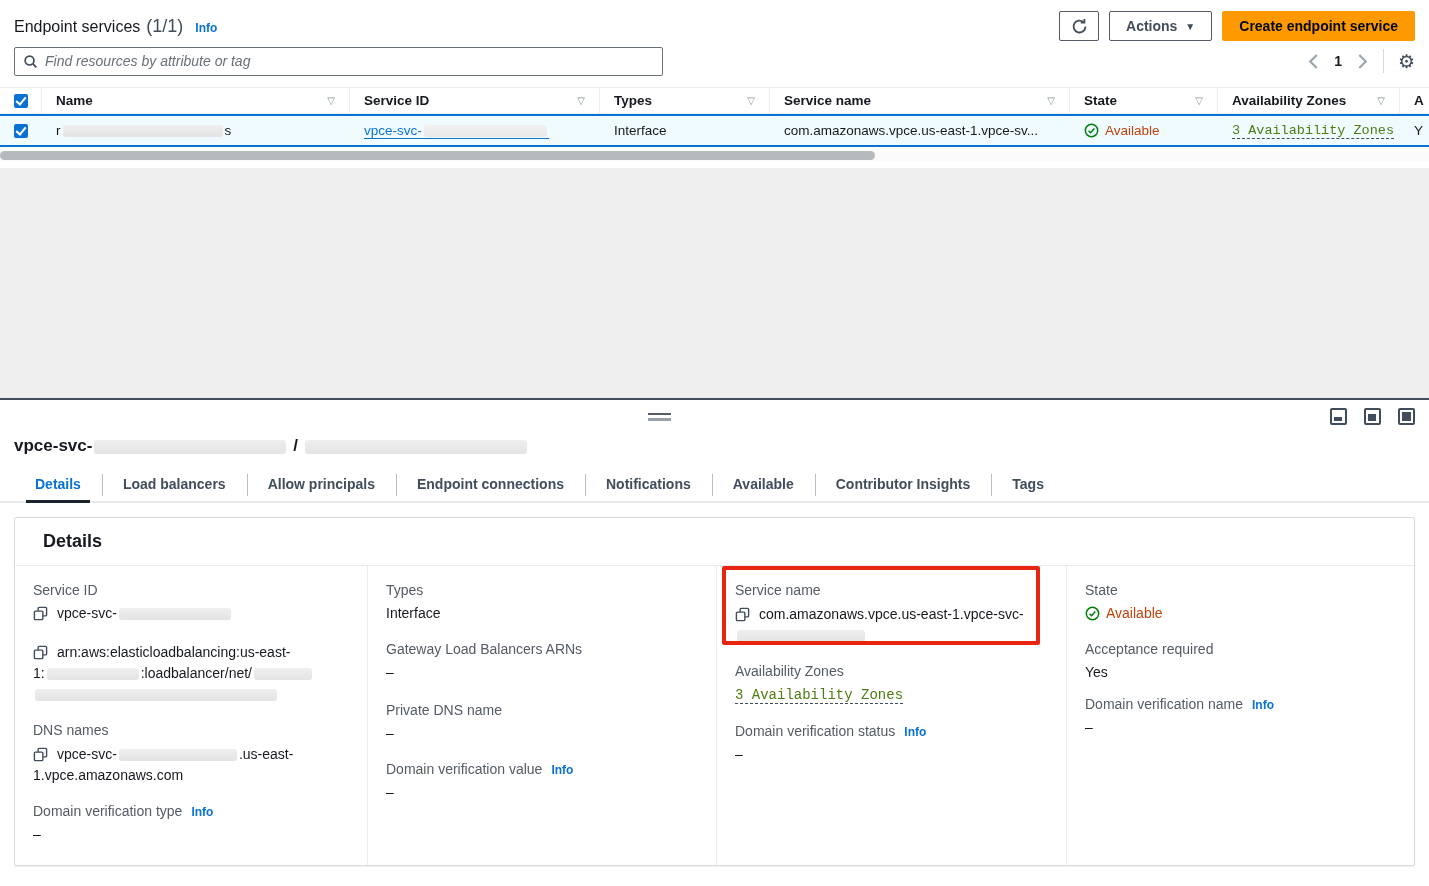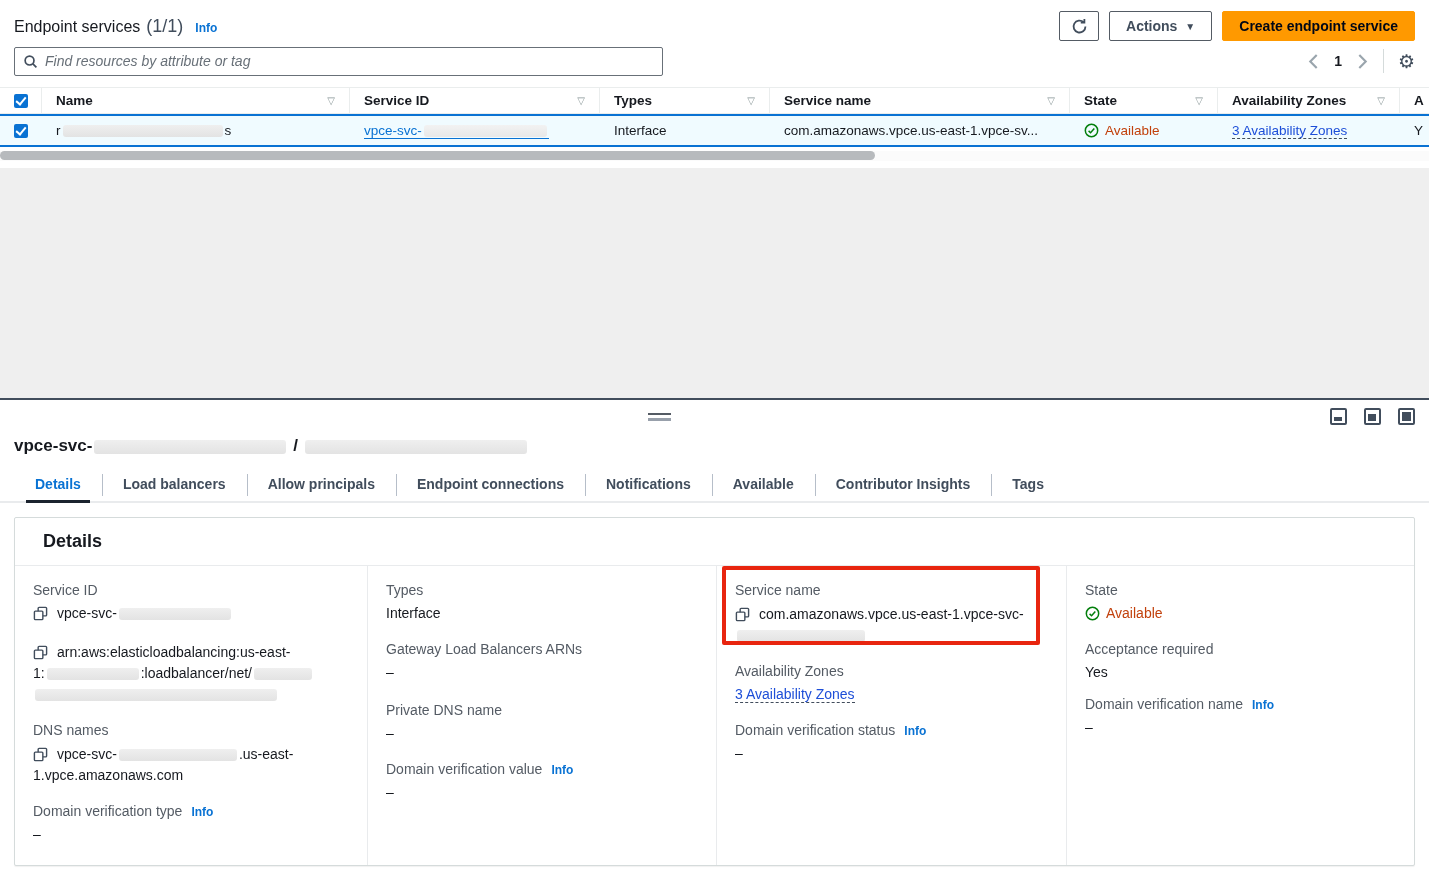--- a/index.html
+++ b/index.html
@@ -49,21 +49,21 @@
   .c-cb { width:42px; justify-content:center; padding:0; }
   .c-name { width:308px; } .c-sid { width:250px; } .c-types { width:170px; }
   .c-sname { width:300px; } .c-state { width:148px; } .c-az { width:182px; }
   .c-last { flex:1; border-right:none; }
   .sort { margin-left:auto; color:#879596; font-size:10px; font-weight:normal; padding-left:6px; }
   .checkbox { width:14px; height:14px; background:#0972d3; border-radius:2px; position:relative; cursor:pointer; }
   .checkbox:after { content:""; position:absolute; left:4px; top:1px; width:4px; height:8px;
     border:solid #fff; border-width:0 2px 2px 0; transform:rotate(40deg); }
   a.id-link { color:#0972d3; text-decoration:none; border-bottom:1px solid #0972d3; cursor:pointer; }
   .status { display:flex; align-items:center; gap:6px; color:#c2410c; }
-  .az-link { border-bottom:1px dashed #414d5c; cursor:pointer; color:#1d4ed8; }
+  .az-link { border-bottom:1px dashed #414d5c; cursor:pointer; color:#4d7c0f;font-family:Liberation Mono, monospace; }
 
   .hscroll { margin:4px 0 0 0; height:10px; background:#fbfbfb; }
   .hscroll .thumb { width:875px; height:9px; border-radius:5px; background:#b7babd; cursor:pointer; }
 
   .gray-gap { margin-top:7px; height:230px; background:#efefef; }
 
   
   .split-border { border-top:2px solid #414d5c; }
   .panel { position:relative; background:#fff; height:489px; }
   .drag-handle { position:absolute; left:648px; top:13px; width:23px; cursor:row-resize; }

